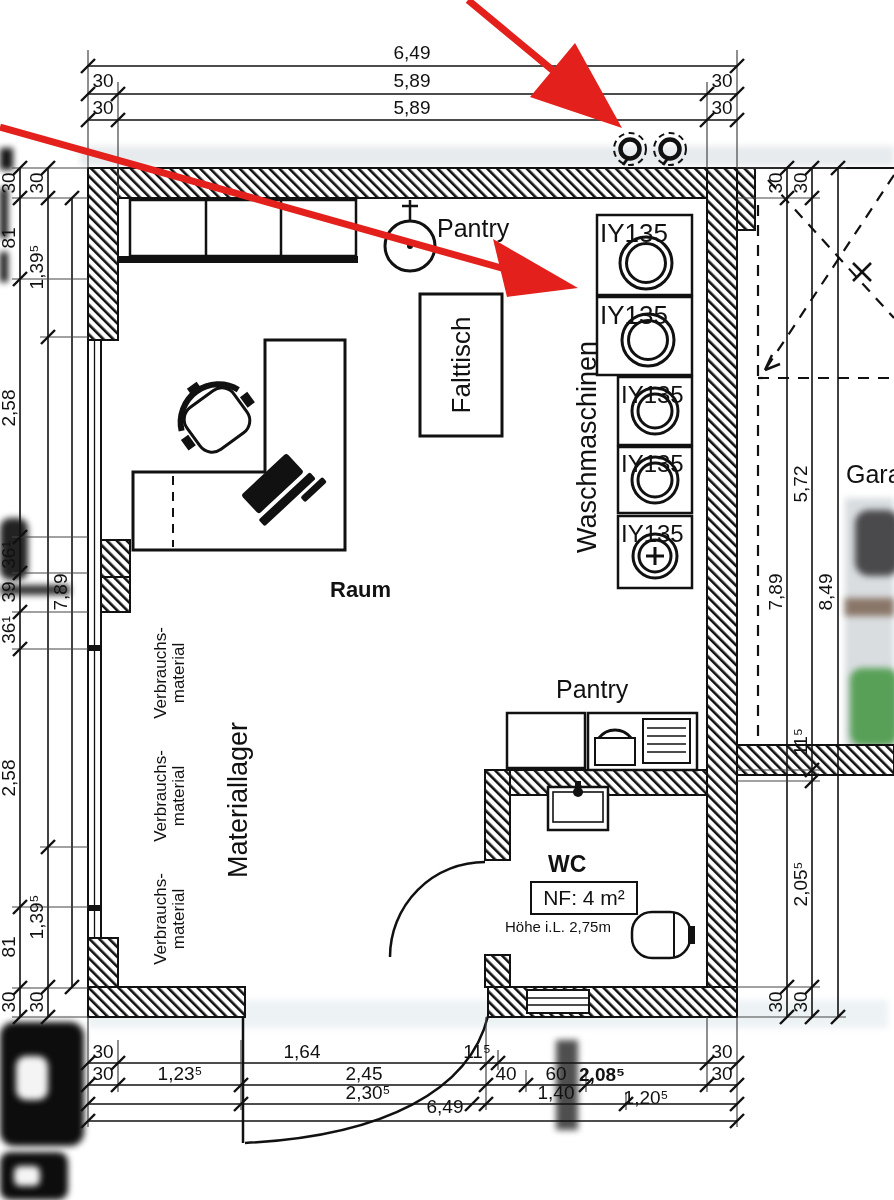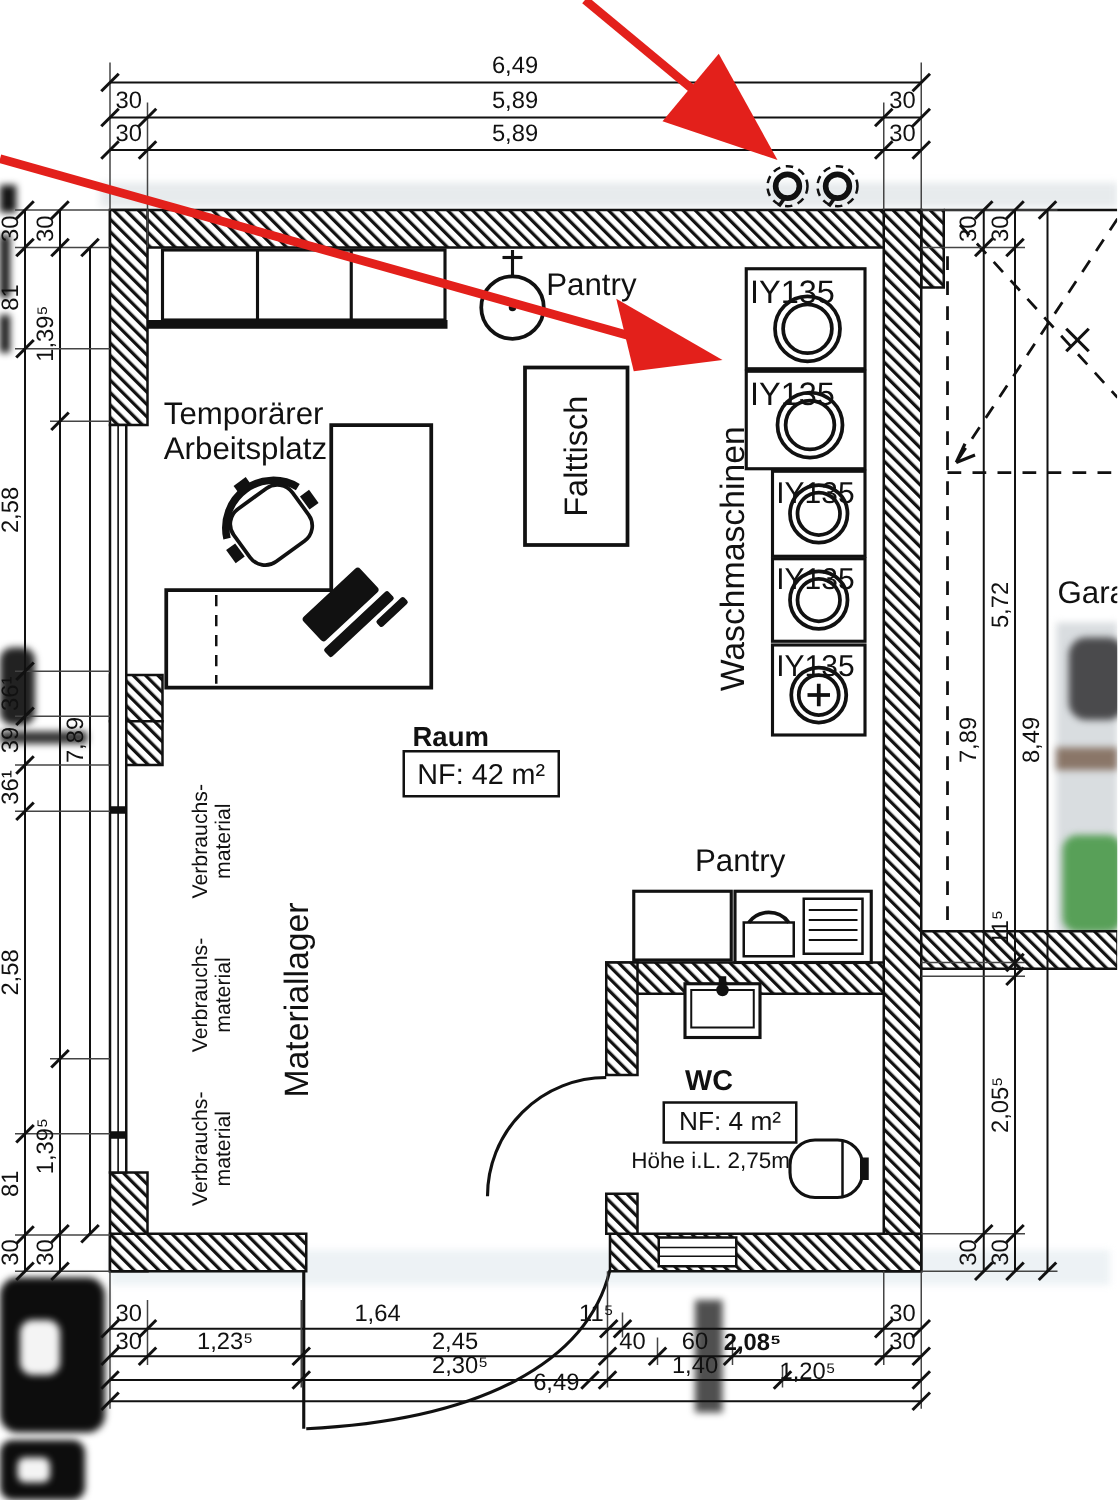--- a/index.html
+++ b/index.html
@@ -314,37 +314,30 @@
 
   <div class="lbl" style="left:600px;top:218px;font-size:26px;">IY135</div>
   <div class="lbl" style="left:600px;top:300px;font-size:26px;">IY135</div>
   <div class="lbl" style="left:621px;top:381px;font-size:24px;">IY135</div>
   <div class="lbl" style="left:621px;top:450px;font-size:24px;">IY135</div>
   <div class="lbl" style="left:621px;top:520px;font-size:24px;">IY135</div>
 
   <div class="lbl rot" style="left:587px;top:447px;font-size:27px;">Waschmaschinen</div>
   <div class="lbl rot" style="left:461px;top:365px;font-size:26px;">Falttisch</div>
 
-  <div class="lbl" style="left:131px;top:317px;font-size:25px;line-height:1.12;">
-    <span>Temporärer</span><br>
-    <span>Arbeitsplatz</span>
-  </div>
 
   <div class="lbl bold" style="left:330px;top:577px;font-size:22px;">Raum</div>
-  <div class="areabox" style="left:322px;top:600px;width:122px;height:34px;font-size:23px;">
-    <span>NF: 42 m²</span>
-  </div>
 
   <div class="lbl big" style="left:556px;top:675px;">Pantry</div>
 
   <div class="lbl bold" style="left:524px;top:851px;font-size:23px;margin-left:24px;">WC</div>
   <div class="areabox" style="left:530px;top:881px;width:104px;height:30px;font-size:21px;">
     <span>NF: 4 m²</span>
   </div>
-  <div class="lbl" style="left:505px;top:918px;font-size:18px;">Höhe i.L. 2,75m</div>
+  <div class="lbl" style="left:505px;top:918px;font-size:15px;">Höhe i.L. 2,75m</div>
 
   <div class="lbl rot" style="left:238px;top:800px;font-size:27px;">Materiallager</div>
 
   <div class="lbl rot twoline" style="left:170px;top:673px;font-size:17px;text-align:center;">
     <span>Verbrauchs-</span><br>
     <span>material</span>
   </div>
   <div class="lbl rot twoline" style="left:170px;top:796px;font-size:17px;text-align:center;">
     <span>Verbrauchs-</span><br>
     <span>material</span>

